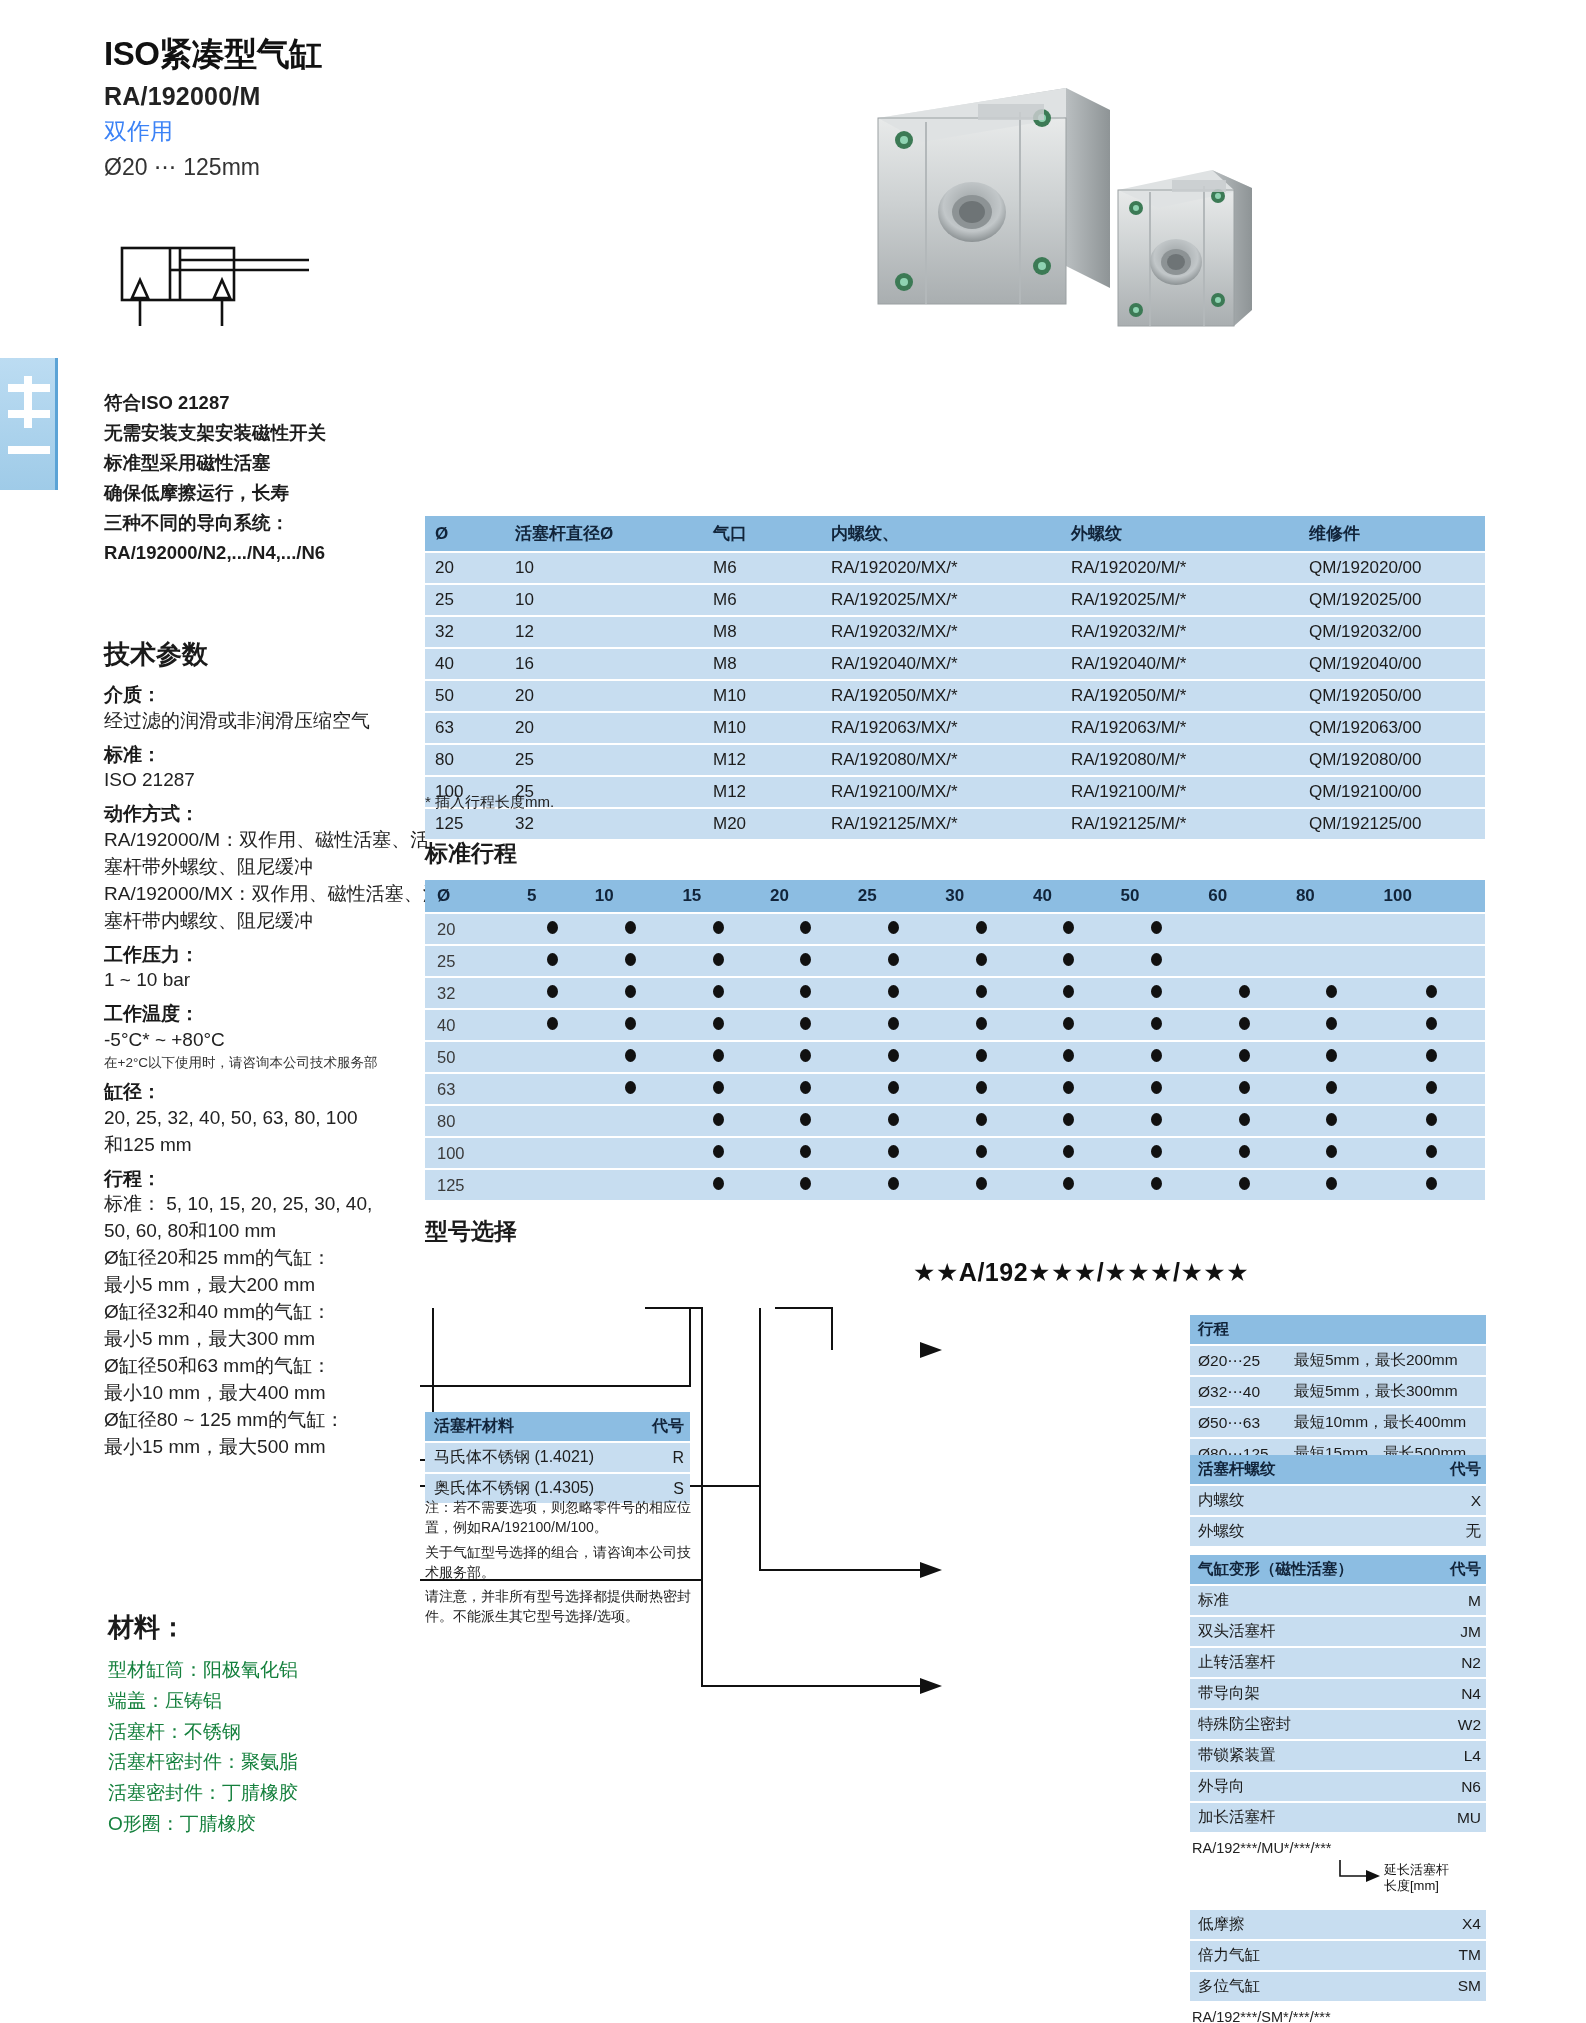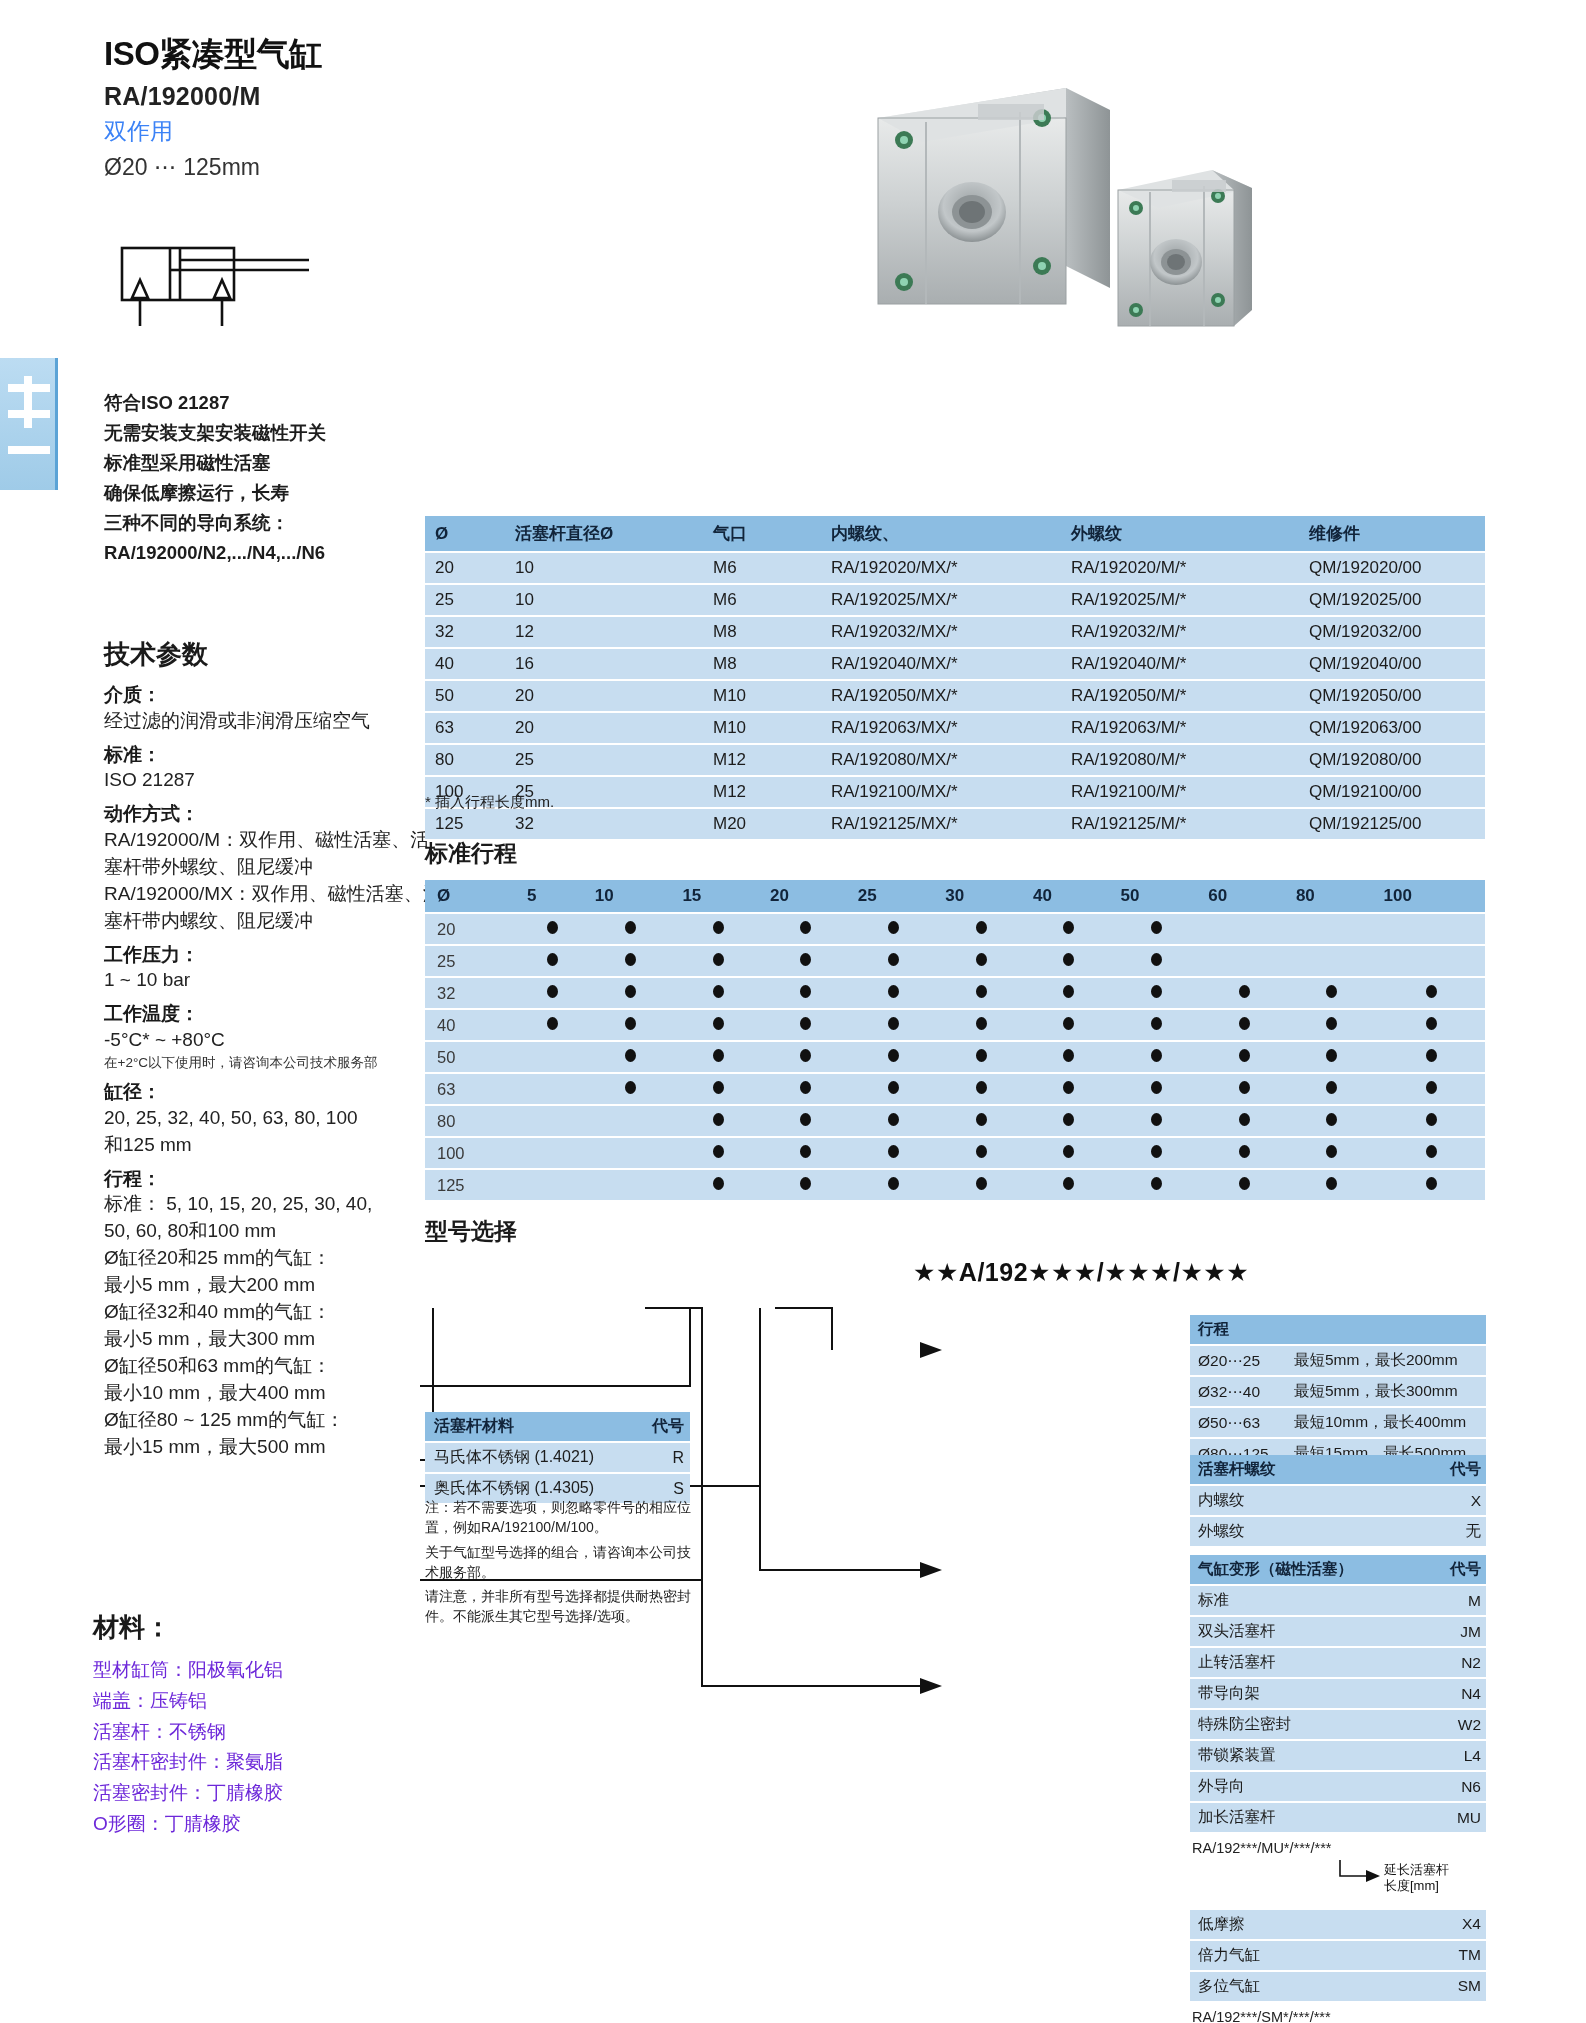--- a/index.html
+++ b/index.html
@@ -48,23 +48,23 @@
     font-size:18.5px; font-weight:bold; line-height:1.62; color:#1d1d1d;
   }
 
   
   .tech { position:absolute; left:104px; top:637px; width:340px; }
   .tech h2 { margin:0 0 10px 0; font-size:26px; font-weight:bold; }
   .tech .k { font-size:19px; font-weight:bold; margin-top:7px; line-height:1.35; }
   .tech .v { font-size:19px; font-weight:normal; line-height:1.42; color:#222; }
   .tech .tiny { font-size:13.5px; line-height:1.35; color:#333; }
 
-  .mat { position:absolute; left:93px; top:1610px; width:340px; }
+  .mat { position:absolute; left:108px; top:1610px; width:340px; }
   .mat h2 { margin:0 0 10px 0; font-size:26px; font-weight:bold; }
-  .mat .v { font-size:19px; line-height:1.62; color:#6d28d9; }
+  .mat .v { font-size:19px; line-height:1.62; color:#15803d; }
 
   
   .photo { position:absolute; left:860px; top:70px; width:520px; height:330px; }
 
   
   table.dt { border-collapse:collapse; border-spacing:0; width:100%; }
   table.dt th {
     background:#8cbde2; color:#11243a; font-weight:bold;
     font-size:17px; text-align:left; padding:6px 6px 6px 10px;
     border-bottom:2px solid #ffffff;

